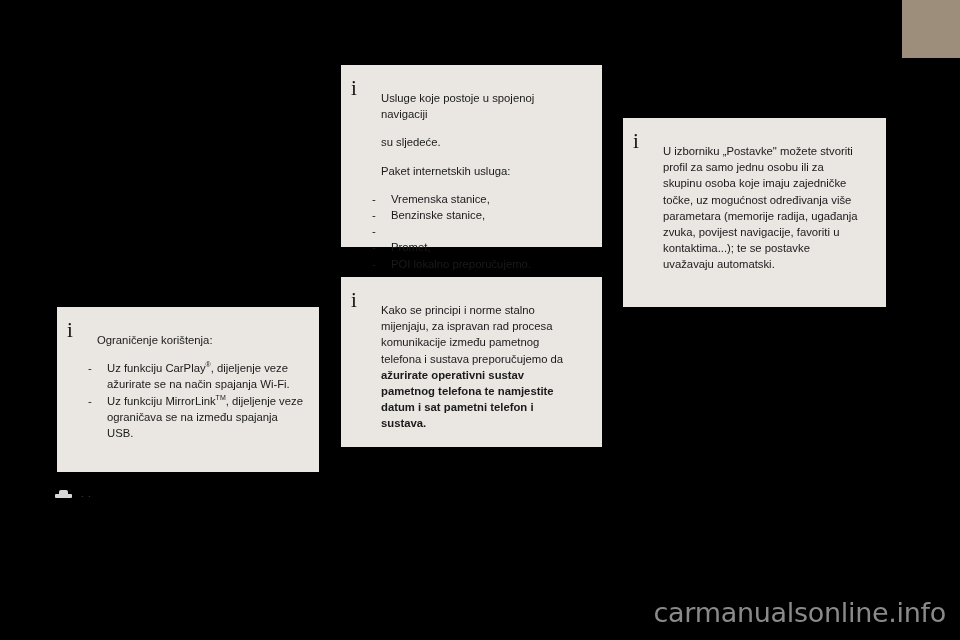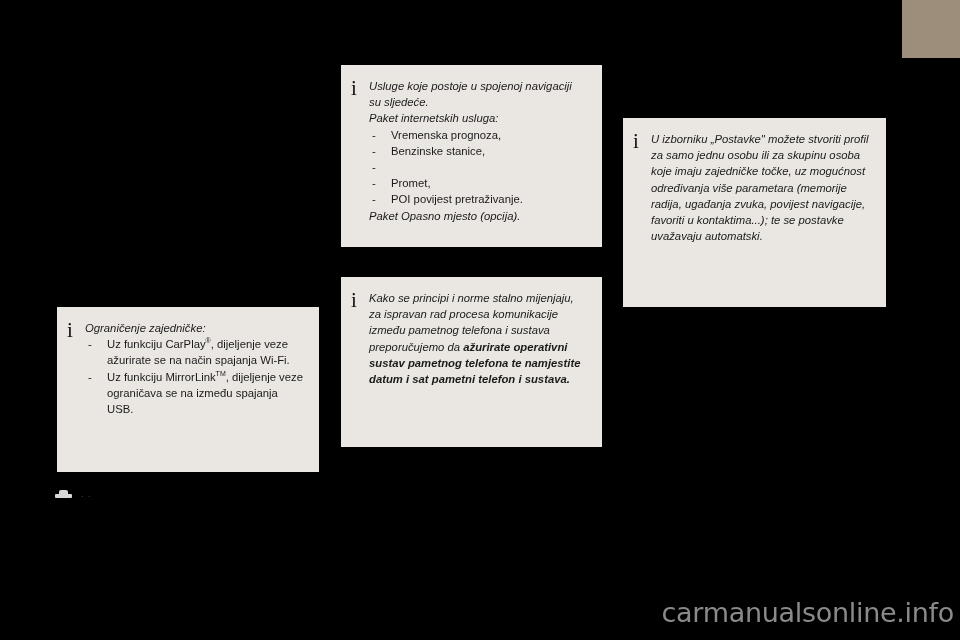--- a/index.html
+++ b/index.html
@@ -49,22 +49,21 @@
     color: #111111;
     text-align: left;
     padding-top: 1px;
     user-select: none;
   }
   .note-body {
     flex: 1 1 auto;
     padding-top: 1px;
   }
   .note-body p {
-    margin: 0;
-    font-style: italic;
+    margin: 12px;
   }
   .bullet-list {
     margin: 0;
     padding: 0;
     list-style: none;
   }
   .bullet-list li {
     display: flex;
     margin: 0;
   }
@@ -132,21 +131,21 @@
     line-height: 10px;
   }
 
   
   .watermark {
     position: absolute;
     left: 0;
     top: 597px;
     width: 960px;
     text-align: right;
-    padding-right: 6px;
+    padding-right: 14px;
     box-sizing: border-box;
     color: #8a8a8a;
     font-size: 27px;
     letter-spacing: -0.3px;
     font-family: "DejaVu Sans", sans-serif;
   }
 </style>
 </head>
 <body>
 
@@ -157,36 +156,36 @@
   <div class="note-box" id="box-services">
     <div class="note-inner">
       <div class="info-icon">i</div>
       <div class="note-body">
         <p>Usluge koje postoje u spojenoj navigaciji</p>
         <p>su sljedeće.</p>
         <p>Paket internetskih usluga:</p>
         <ul class="bullet-list">
           <li>
             <span class="bullet-dash">-</span>
-            <span class="bullet-text">Vremenska prognoza,</span>
+            <span class="bullet-text">Vremenska stanice,</span>
           </li>
           <li>
             <span class="bullet-dash">-</span>
             <span class="bullet-text">Benzinske stanice,</span>
           </li>
           <li>
             <span class="bullet-dash">-</span>
           </li>
           <li>
             <span class="bullet-dash">-</span>
             <span class="bullet-text">Promet,</span>
           </li>
           <li>
             <span class="bullet-dash">-</span>
-            <span class="bullet-text">POI povijest pretraživanje.</span>
+            <span class="bullet-text">POI lokalno preporučujemo.</span>
           </li>
         </ul>
         <p>Paket Opasno mjesto (opcija).</p>
       </div>
     </div>
   </div>
 
   <div class="note-box" id="box-standards">
     <div class="note-inner">
       <div class="info-icon">i</div>
@@ -202,21 +201,21 @@
       <div class="note-body">
         <p>U izborniku „Postavke" možete stvoriti profil za samo jednu osobu ili za skupinu osoba koje imaju zajedničke točke, uz mogućnost određivanja više parametara (memorije radija, ugađanja zvuka, povijest navigacije, favoriti u kontaktima...); te se postavke uvažavaju automatski.</p>
       </div>
     </div>
   </div>
 
   <div class="note-box" id="box-limits">
     <div class="note-inner">
       <div class="info-icon">i</div>
       <div class="note-body">
-        <p>Ograničenje zajedničke:</p>
+        <p>Ograničenje korištenja:</p>
         <ul class="bullet-list">
           <li>
             <span class="bullet-dash">-</span>
             <span class="bullet-text"><span>Uz funkciju CarPlay</span><sup>®</sup><span>, dijeljenje veze ažurirate se na način spajanja Wi-Fi.</span></span>
           </li>
           <li>
             <span class="bullet-dash">-</span>
             <span class="bullet-text"><span>Uz funkciju MirrorLink</span><sup>TM</sup><span>, dijeljenje veze ograničava se na između spajanja USB.</span></span>
           </li>
         </ul>

